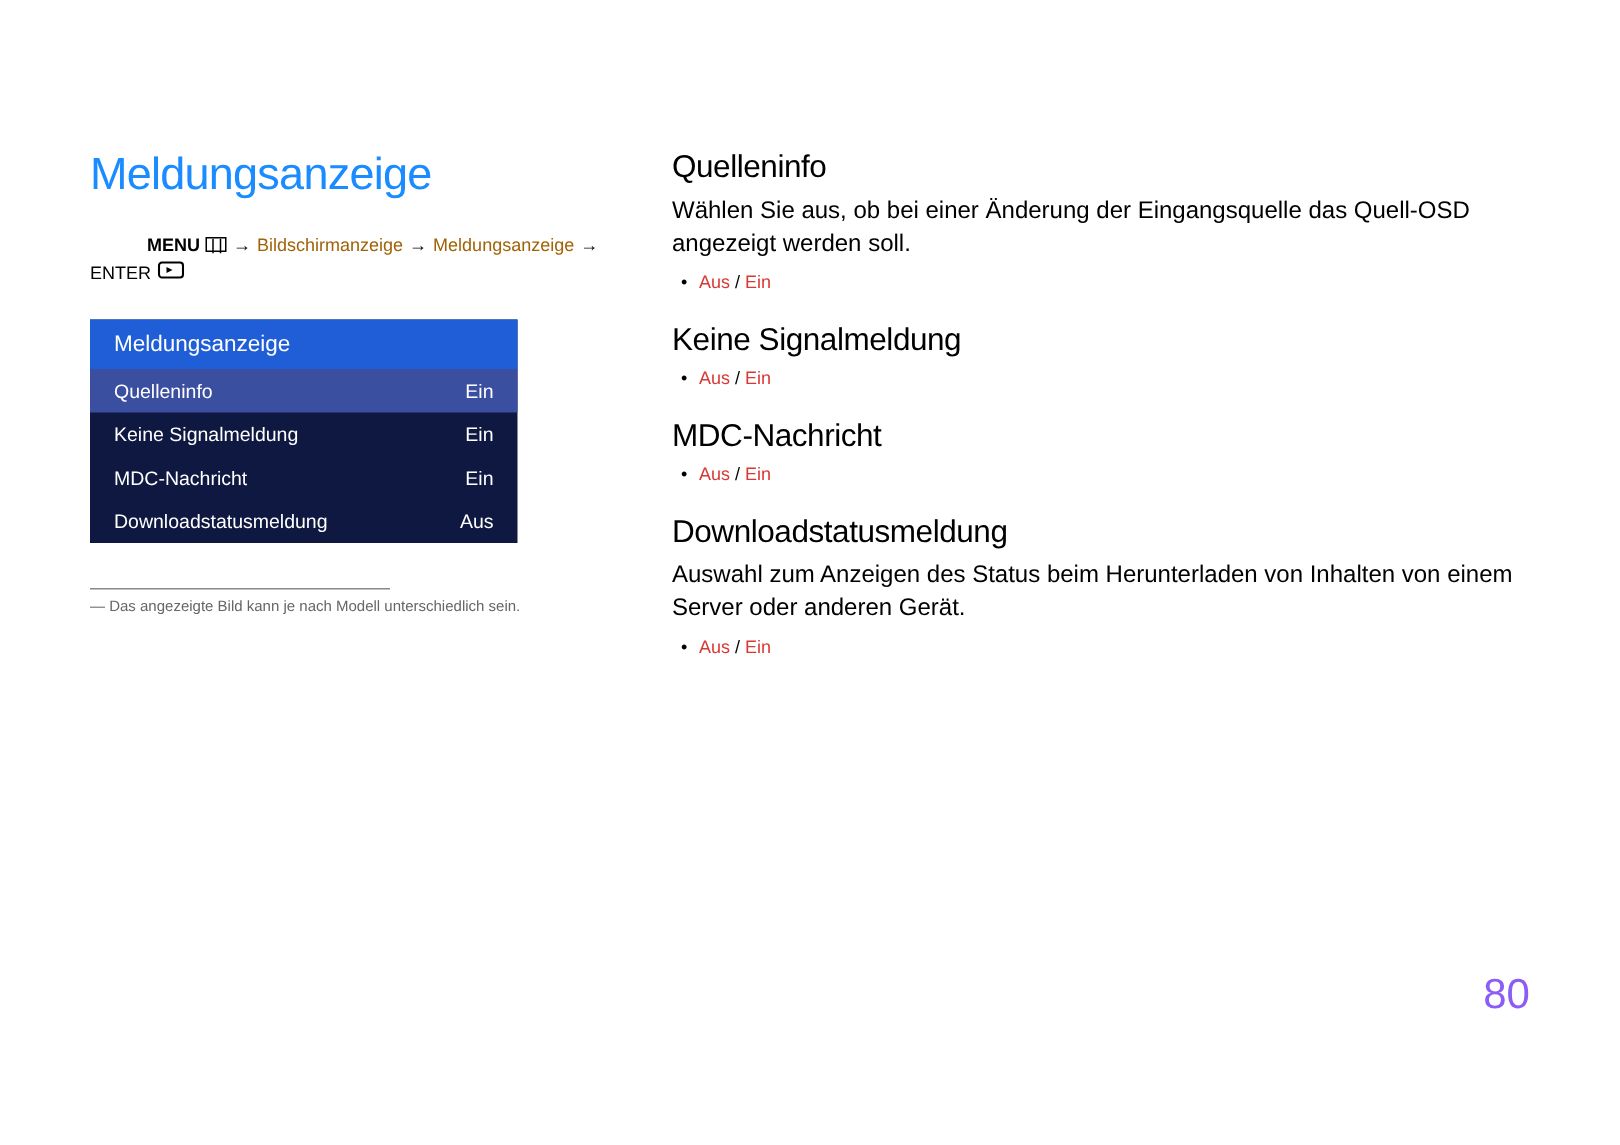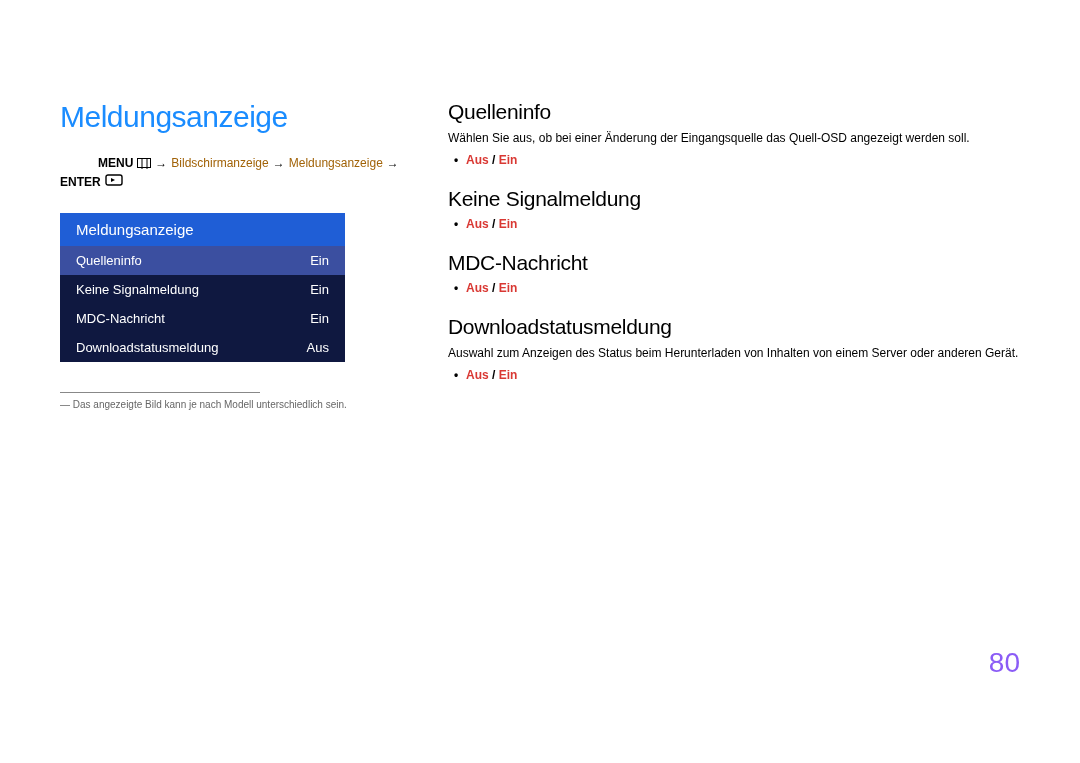--- a/index.html
+++ b/index.html
@@ -6,34 +6,34 @@
   html, body { width: 1080px; height: 763px; background: #fff; font-family: Arial, Helvetica, sans-serif; color: #000; }
   .page { position: relative; width: 1080px; height: 709px; padding: 100px 60px 40px 60px; }
   .cols { display: flex; gap: 48px; }
   .left { width: 340px; flex: 0 0 340px; }
   .right { flex: 1; }
   .main-title { font-size: 30px; font-weight: 400; color: #1a8cff; letter-spacing: -0.5px; margin-bottom: 22px; }
   .breadcrumb { font-size: 12px; font-weight: 400; margin-bottom: 24px; display: flex; align-items: center; flex-wrap: wrap; gap: 4px; }
   .breadcrumb .menu { font-weight: 700; margin-left: 38px; }
   .breadcrumb .arrow { color: #000; }
   .breadcrumb .redlink { color: #a16207; }
-  .breadcrumb .enter { font-weight: 700; }
+  .breadcrumb .enter { font-weight: 400; }
   .icon-box { display: inline-block; width: 14px; height: 10px; border: 1.5px solid #000; position: relative; vertical-align: middle; }
   .osd { width: 285px; background: #0f1840; color: #fff; font-size: 13px; }
   .osd-header { background: #1f5ed6; padding: 8px 16px; font-size: 15px; }
   .osd-row { display: flex; justify-content: space-between; padding: 7px 16px; }
   .osd-row.sel { background: #3b4fa0; }
   .osd-row .label {}
   .osd-row .val {}
   .divider { border: none; border-top: 1px solid #888; margin: 30px 0 6px 0; width: 200px; }
   .footnote { font-size: 10px; color: #666; }
   .section { margin-bottom: 20px; }
   .section h2 { font-size: 21px; font-weight: 500; color: #000; margin-bottom: 6px; letter-spacing: -0.3px; }
-  .section p.desc { font-size: 12px; margin-bottom: 6px; line-height: 1.4; }
-  .section .opt { font-size: 12px; padding-left: 18px; position: relative; font-weight: bold; }
+  .section p.desc { font-size: 16px; margin-bottom: 6px; line-height: 1.4; }
+  .section .opt { font-size: 12px; padding-left: 18px; position: relative; }
   .section .opt::before { content: "•"; position: absolute; left: 6px; color: #000; }
   .section .opt .red { color: #d93833; }
   .page-num { position: absolute; right: 60px; bottom: 30px; font-size: 28px; color: #8b5cf6; font-weight: 300; }
 </style>
 </head>
 <body>
 
 <div class="page">
   <div class="cols">
     <div class="left">

